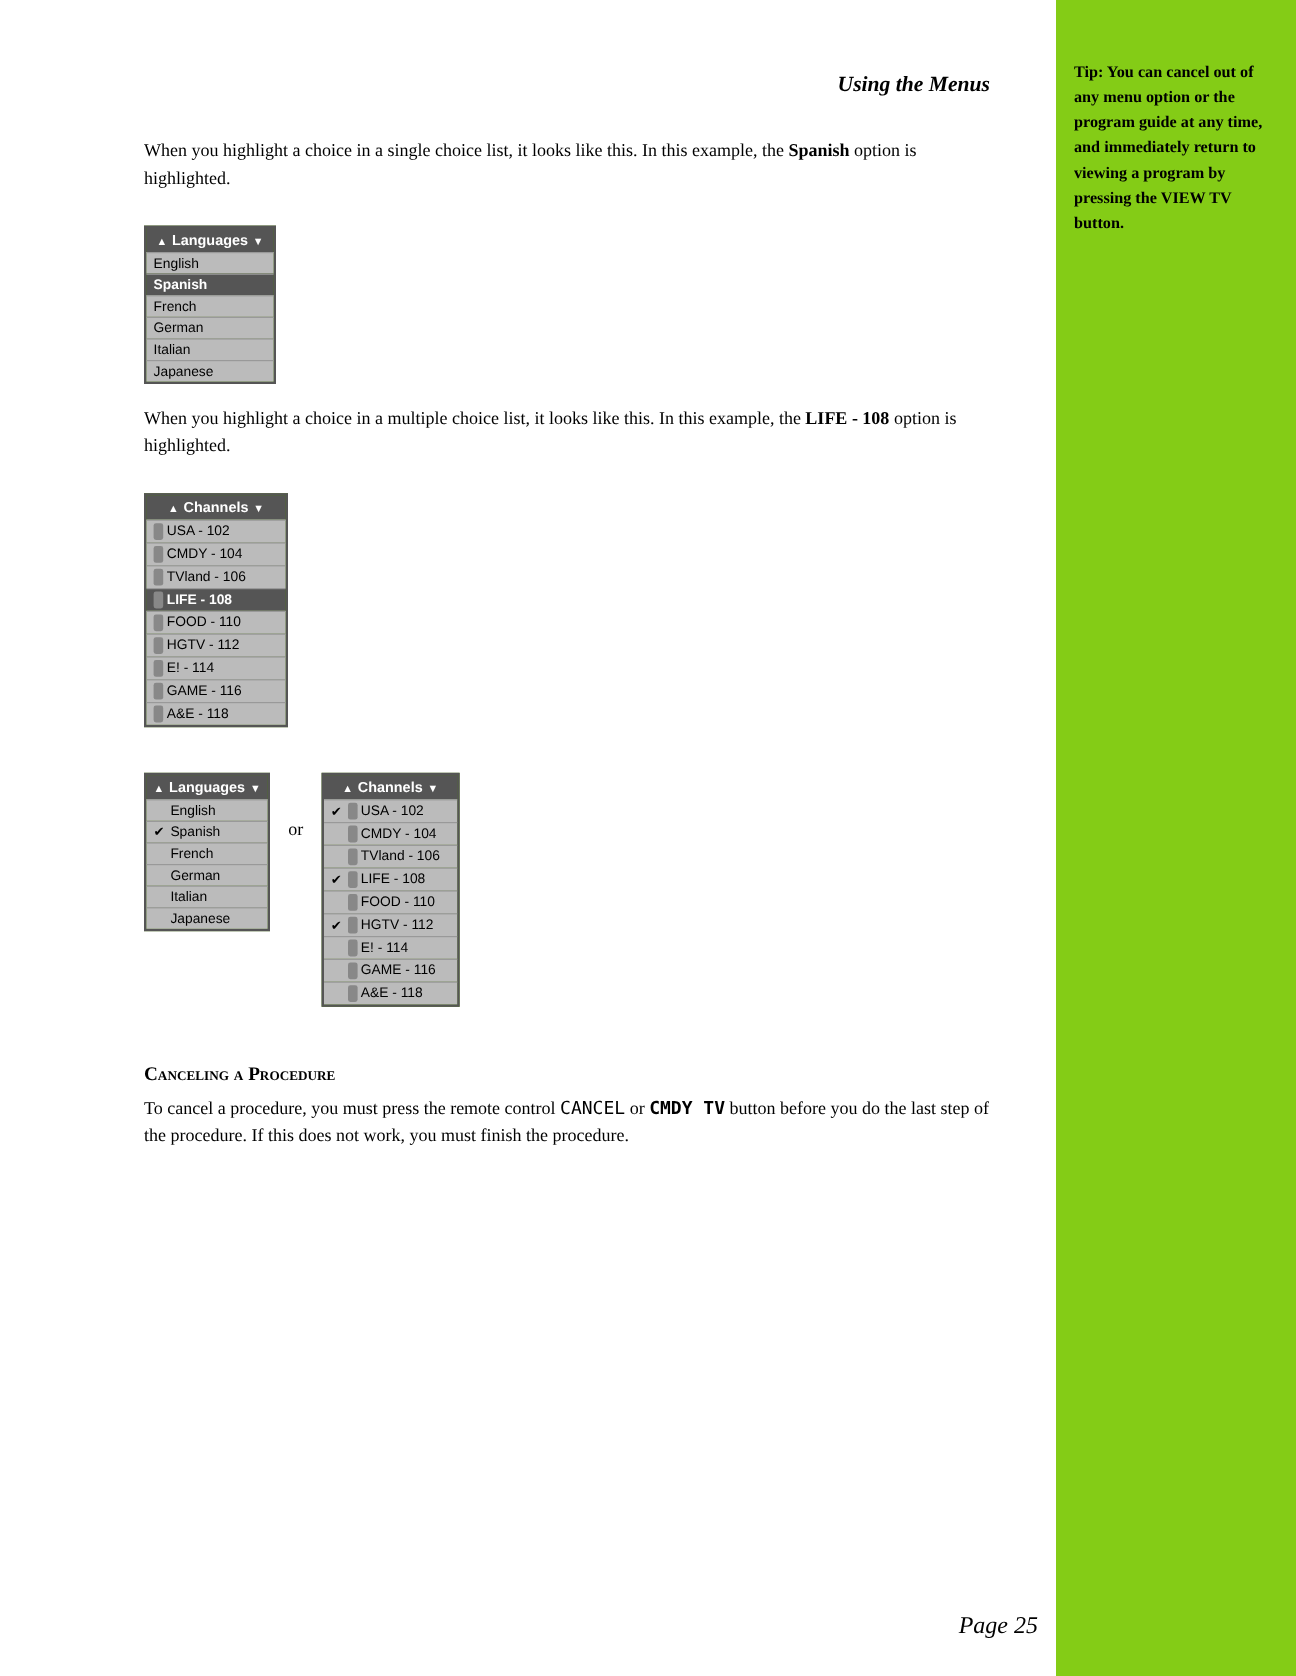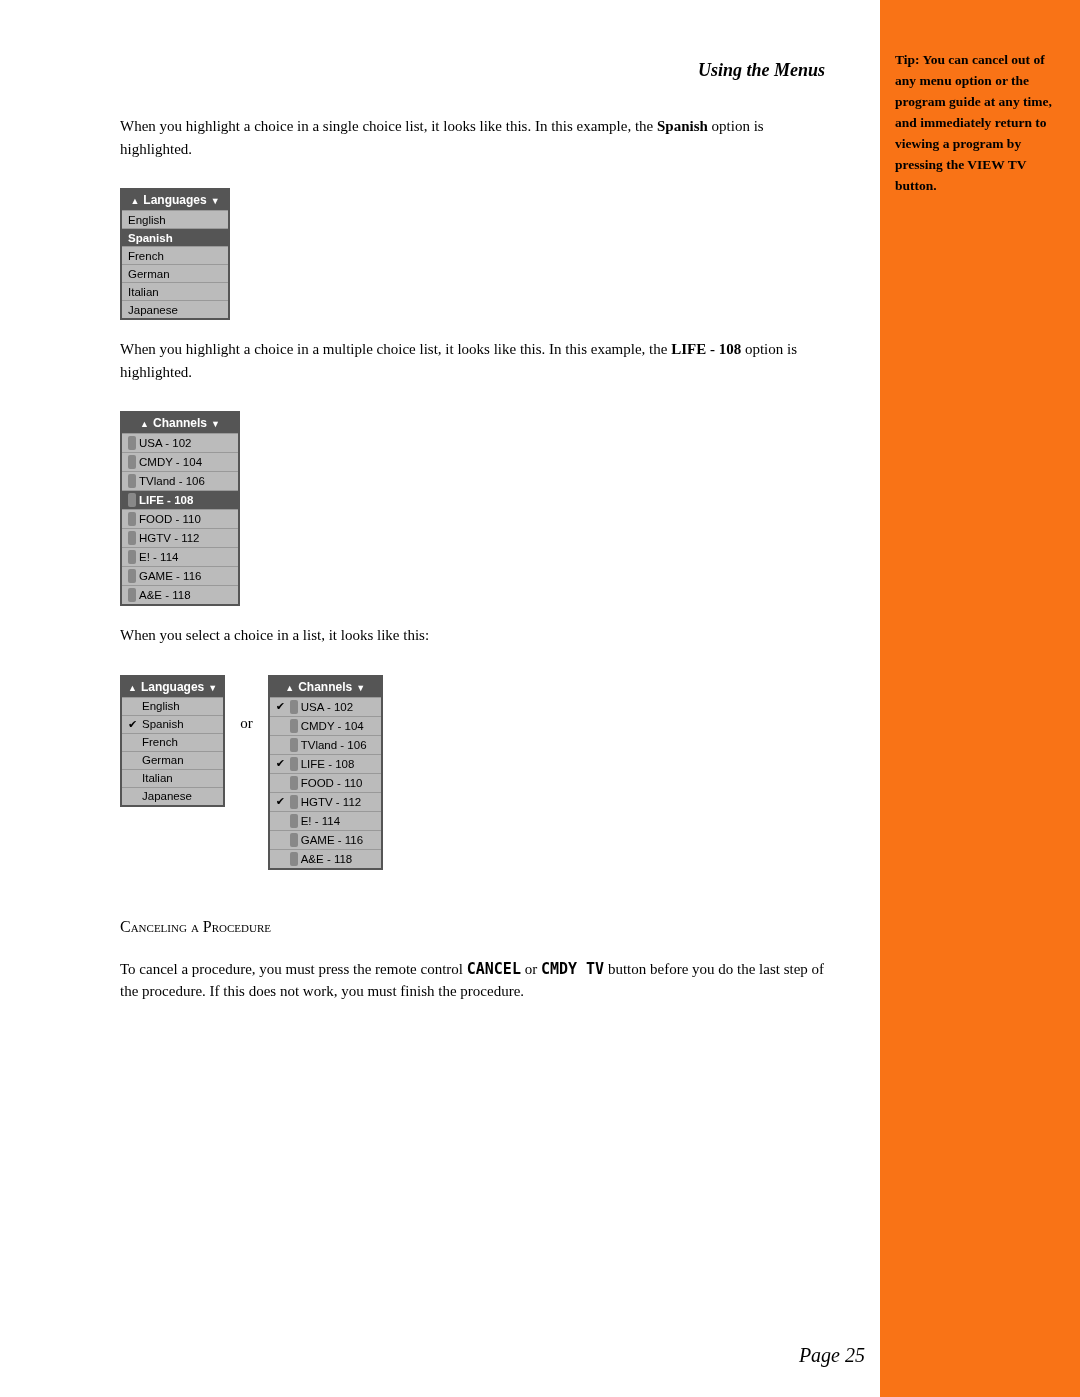--- a/index.html
+++ b/index.html
@@ -18,21 +18,21 @@
       min-height: 1397px;
     }
 
     .main-content {
       flex: 1;
       padding: 60px 50px 60px 120px;
     }
 
     .right-sidebar {
       width: 200px;
-      background: #f97316;
+      background: #84cc16;
       padding: 20px 15px;
       display: flex;
       flex-direction: column;
     }
 
     .page-title {
       text-align: right;
       font-style: italic;
       font-size: 18px;
       font-weight: bold;
@@ -124,24 +124,24 @@
 
     .or-text {
       font-size: 15px;
       padding: 50px 15px 0 15px;
       font-family: Times New Roman, serif;
     }
 
     
     .section-heading {
       font-variant: small-caps;
-      font-weight: normal;
+      font-weight: bold;
       font-size: 16px;
       margin-top: 30px;
-      margin-bottom: 22px;
+      margin-bottom: 7px;
     }
 
     .tip-box {
       margin-top: 30px;
       font-size: 13.5px;
       line-height: 1.55;
       color: #000;
     }
 
     .tip-box b {
@@ -240,21 +240,20 @@
           <span class="tab-left"></span>
           <span class="item-label">GAME - 116</span>
         </div>
         <div class="menu-item">
           <span class="tab-left"></span>
           <span class="item-label">A&amp;E - 118</span>
         </div>
       </div>
     </div>
 
-    <p class="body-text">When you select a choice in a list, it looks like this:</p>
 
     <div class="menus-row">
 
       <div>
         <div class="menu-widget" style="min-width:105px;">
           <div class="menu-header">
             <span class="tri-up"></span>
             <span> Languages </span>
             <span class="tri-down"></span>
           </div>
@@ -339,21 +338,21 @@
             <span class="tab-left"></span>
             <span class="item-label">A&amp;E - 118</span>
           </div>
         </div>
       </div>
     </div>
 
     <div class="section-heading">Canceling a Procedure</div>
 
     <p class="body-text">
-      To cancel a procedure, you must press the remote control <span style="font-family: monospace; font-weight: bold;">CANCEL</span> or <span style="font-family: monospace; font-weight: bold;">CMDY TV</span> button before you do the last step of the procedure. If this does not work, you must finish the procedure.
+      To cancel a procedure, you must press the remote control <span style="font-family: monospace; font-weight: normal;">CANCEL</span> or <span style="font-family: monospace; font-weight: bold;">CMDY TV</span> button before you do the last step of the procedure. If this does not work, you must finish the procedure.
     </p>
 
   </div>
 
   <div class="right-sidebar">
     <div class="tip-box">
       <p><b>Tip: You can cancel out of any menu option or the program guide at any time, and immediately return to viewing a program by pressing the VIEW TV button.</b></p>
     </div>
   </div>
 </div>

